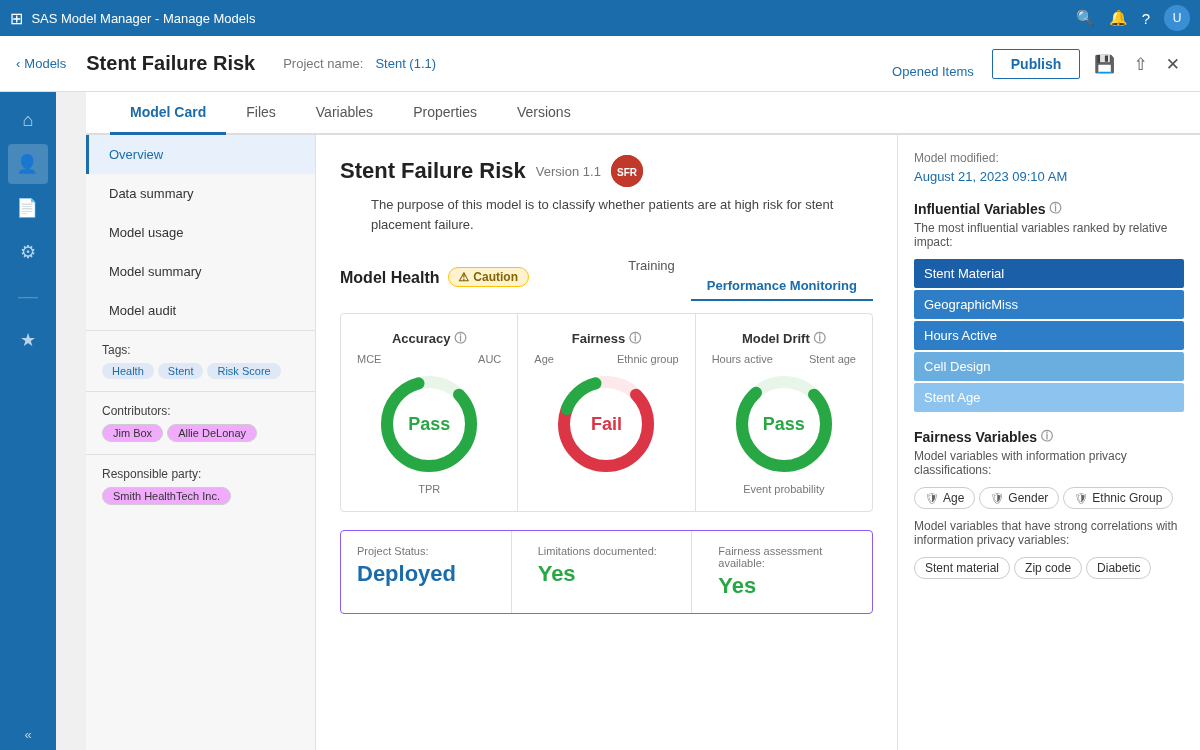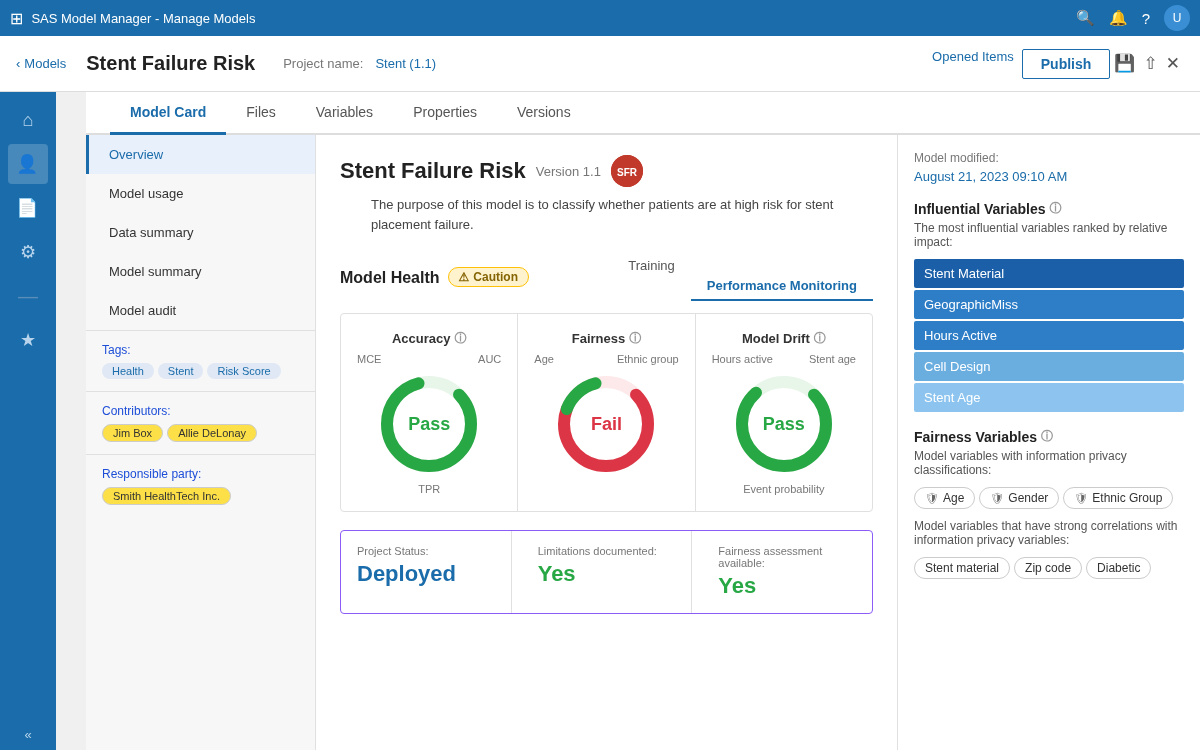--- a/index.html
+++ b/index.html
@@ -27,21 +27,21 @@
       border-bottom: 1px solid #ddd;
       display: flex;
       align-items: center;
       padding: 0 16px;
       gap: 12px;
     }
     .breadcrumb-models { color: #1a6caa; font-size: 13px; cursor: pointer; display: flex; align-items: center; gap: 4px; }
     .page-title { font-size: 20px; font-weight: 700; color: #222; margin-left: 8px; }
     .project-label { color: #777; font-size: 13px; margin-left: 16px; }
     .project-link { color: #1a6caa; font-size: 13px; text-decoration: none; cursor: pointer; }
-    .subheader-actions { margin-left: auto; display: flex; align-items: flex-start; }
+    .subheader-actions { margin-left: auto; display: flex; align-items: flex-end; gap: 10px; }
     .publish-btn {
       background: #fff;
       border: 1px solid #1a6caa;
       color: #1a6caa;
       padding: 6px 18px;
       font-size: 14px;
       font-weight: 600;
       cursor: pointer;
       border-radius: 2px;
     }
@@ -116,31 +116,31 @@
       color: #333;
       cursor: pointer;
       border-left: 3px solid transparent;
     }
     .left-panel-item.active { background: #e8f0fb; border-left-color: #1a6caa; color: #1a6caa; font-weight: 500; }
 
     .tags-section, .contributors-section, .responsible-section {
       padding: 12px 16px;
       border-top: 1px solid #e0e0e0;
     }
-    .section-label { font-size: 12px; color: #1d4ed8; margin-bottom: 6px; }
+    .section-label { font-size: 12px; color: #404040; margin-bottom: 6px; }
     .tag-list { display: flex; flex-wrap: wrap; gap: 4px; }
     .tag-chip {
       background: #e0e8f5;
       color: #1a6caa;
       border-radius: 12px;
       padding: 2px 10px;
       font-size: 11px;
     }
     .contributor-chip {
-      background: #fde047;
+      background: #f0abfc;
       border: 1px solid #ccc;
       border-radius: 12px;
       padding: 2px 10px;
       font-size: 11px;
       color: #333;
     }
 
     
     .main-content {
       flex: 1;
@@ -320,22 +320,22 @@
       <div class="tab">Variables</div>
       <div class="tab">Properties</div>
       <div class="tab">Versions</div>
     </div>
 
     <div class="inner-layout">
 
       <div class="left-panel">
         <ul class="left-panel-nav">
           <li class="left-panel-item active">Overview</li>
+          <li class="left-panel-item">Data summary</li>
           <li class="left-panel-item">Model usage</li>
-          <li class="left-panel-item">Data summary</li>
           <li class="left-panel-item">Model summary</li>
           <li class="left-panel-item">Model audit</li>
         </ul>
 
         <div class="tags-section">
           <div class="section-label">Tags:</div>
           <div class="tag-list">
             <span class="tag-chip">Health</span>
             <span class="tag-chip">Stent</span>
             <span class="tag-chip">Risk Score</span>

